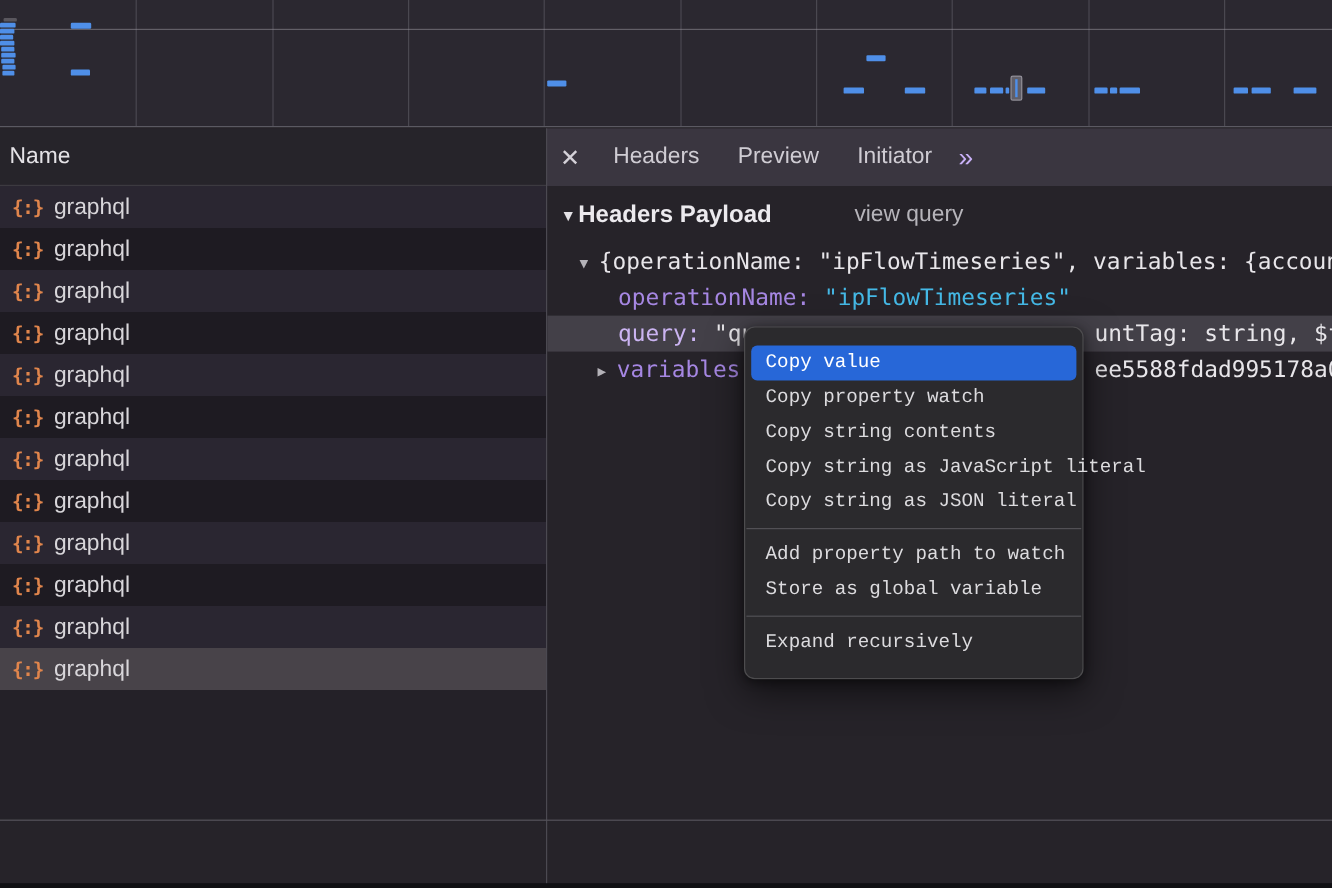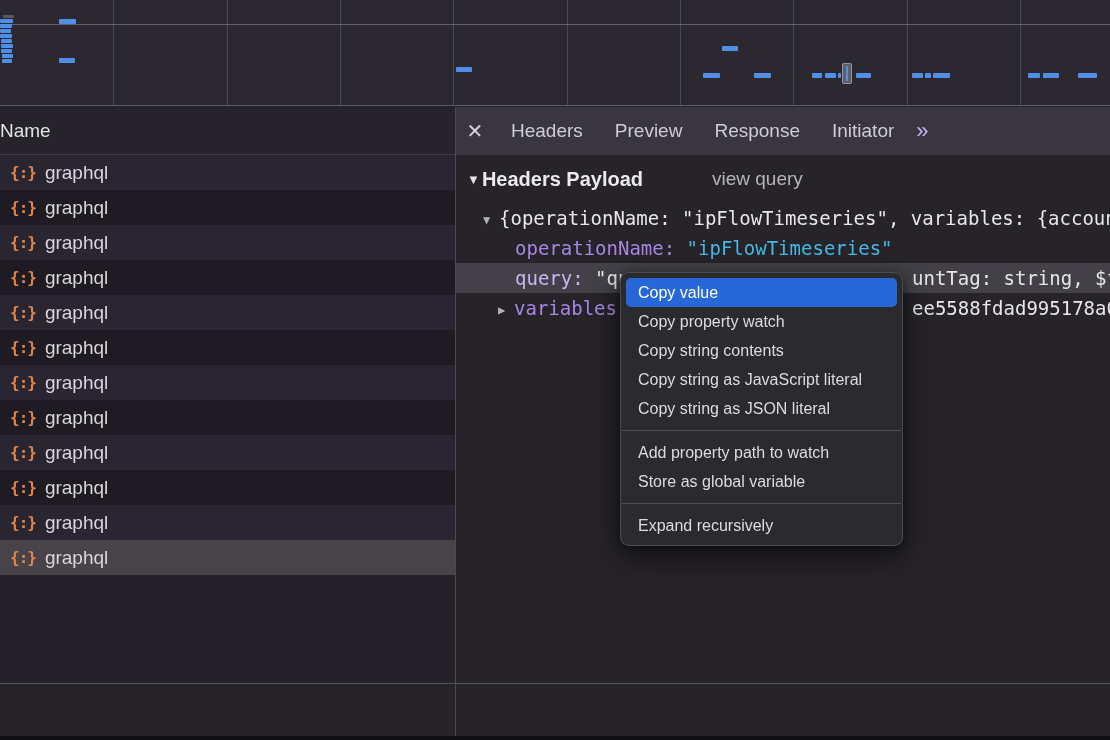--- a/index.html
+++ b/index.html
@@ -28,21 +28,21 @@
   }
   .scrubber::after {
     content:""; position:absolute; left:50%; top:2px; bottom:2px; width:2px;
     transform:translateX(-50%); background:var(--bar_blue,#4f8fe8);
   }
 
   
   .name-header {
     position:absolute; left:0; top:107px; width:455px; height:48px;
     background:#26242a; border-bottom:1px solid #3c3a40;
-    display:flex; align-items:center; 
+    display:flex; align-items:center; padding-left:8px;
     font-size:19px; color:#e4e2e6;
   }
   .tab-bar {
     position:absolute; left:455px; top:107px; width:655px; height:48px;
     background:#3a3640; display:flex; align-items:center;
     font-size:19px; color:#cfccd3;
   }
   .close-btn { width:40px; text-align:center; font-size:20px; color:#d4d1d8; cursor:pointer; }
   .tabs { display:flex; height:100%; }
   .tab { position:relative; height:100%; display:flex; align-items:center; padding:0 16px; cursor:pointer; white-space:nowrap; }
@@ -89,23 +89,23 @@
   .s { color:var(--code_cyan,#45b9e6); }
   .w { color:#e8e6ea; }
   .code-line.hl { background:#434048; }
   .hl .k { color:#cbb4f2; }
   .frag { position:absolute; left:456px; top:0; }
 
   
   .ctx-menu {
     position:absolute; left:620px; top:272px; width:283px;
     background:#2b2a2d; border:1px solid rgba(255,255,255,.16);
-    border-radius:9px; padding:5px 0;
+    border-radius:9px; padding:15px 0;
     box-shadow:0 10px 30px rgba(0,0,0,.55), 0 2px 8px rgba(0,0,0,.4);
-    font-size:16px; color:#dcdbde; z-index:10;
+    font-size:16px; color:#dcdbde; z-index:10;font-family:Liberation Mono, monospace;
   }
   .ctx-item {
     height:29px; line-height:29px; margin:0 5px; padding-left:12px;
     border-radius:5px; cursor:pointer; white-space:nowrap;
   }
   .ctx-item.highlighted { background:var(--accent_blue,#2767d8); color:#ffffff; }
   .ctx-sep { height:1px; background:#525055; margin:7px 1px; }
 </style>
 </head>
 <body>
@@ -152,21 +152,20 @@
 
 <div class="name-header">
   <span>Name</span>
 </div>
 
 <div class="tab-bar">
   <div class="close-btn">✕</div>
   <div class="tabs">
       <div class="tab">Headers</div>
       <div class="tab">Preview</div>
-      <div class="tab">Response</div>
       <div class="tab">Initiator</div>
     </div>
   <div class="overflow-btn">»</div>
 </div>
 
 <div class="req-list">
     <div class="req-row odd">
       <span class="req-icon">{:}</span>
       <span>graphql</span>
     </div>

